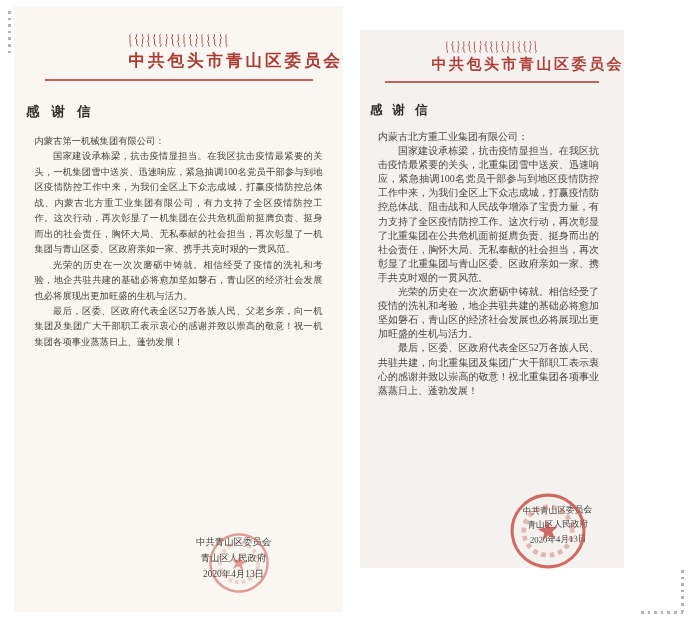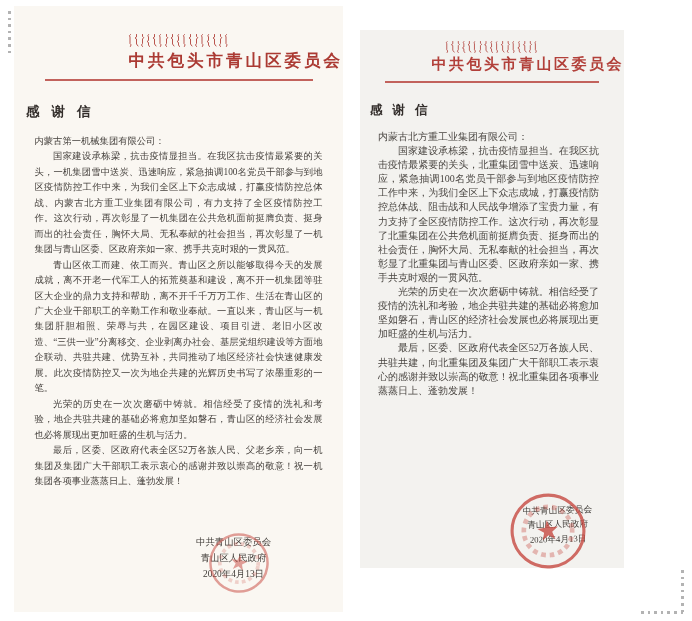--- a/index.html
+++ b/index.html
@@ -87,21 +87,20 @@
         <use href="#mg2" x="168"></use>
         <use href="#mg3" x="180"></use>
       <use href="#mg1" x="192"></use>
     </svg>
     <div class="org">中共包头市青山区委员会</div>
     <div class="rule"></div>
     <div class="doc-title">感谢信</div>
     <div class="body">
       <div class="recipient">内蒙古第一机械集团有限公司：</div>
       <p>国家建设承栋梁，抗击疫情显担当。在我区抗击疫情最紧要的关头，一机集团雪中送炭、迅速响应，紧急抽调100名党员干部参与到地区疫情防控工作中来，为我们全区上下众志成城，打赢疫情防控总体战、内蒙古北方重工业集团有限公司，有力支持了全区疫情防控工作。这次行动，再次彰显了一机集团在公共危机面前挺膺负责、挺身而出的社会责任，胸怀大局、无私奉献的社会担当，再次彰显了一机集团与青山区委、区政府亲如一家、携手共克时艰的一贯风范。</p>
-      <p>青山区依工而建、依工而兴。青山区之所以能够取得今天的发展成就，离不开老一代军工人的拓荒奠基和建设，离不开一机集团等驻区大企业的鼎力支持和帮助，离不开千千万万工作、生活在青山区的广大企业干部职工的辛勤工作和敬业奉献。一直以来，青山区与一机集团肝胆相照、荣辱与共，在园区建设、项目引进、老旧小区改造、“三供一业”分离移交、企业剥离办社会、基层党组织建设等方面地企联动、共驻共建、优势互补，共同推动了地区经济社会快速健康发展。此次疫情防控又一次为地企共建的光辉历史书写了浓墨重彩的一笔。</p>
       <p>光荣的历史在一次次磨砺中铸就。相信经受了疫情的洗礼和考验，地企共驻共建的基础必将愈加坚如磐石，青山区的经济社会发展也必将展现出更加旺盛的生机与活力。</p>
       <p>最后，区委、区政府代表全区52万各族人民、父老乡亲，向一机集团及集团广大干部职工表示衷心的感谢并致以崇高的敬意！祝一机集团各项事业蒸蒸日上、蓬勃发展！</p>
     </div>
     <div class="sign">
       <div>中共青山区委员会</div>
       <div>青山区人民政府</div>
       <div>2020年4月13日</div>
     </div>
     <svg class="seal" viewBox="0 0 100 100">
       <circle cx="50" cy="50" r="46" fill="none" stroke="currentColor" stroke-width="4"></circle>

